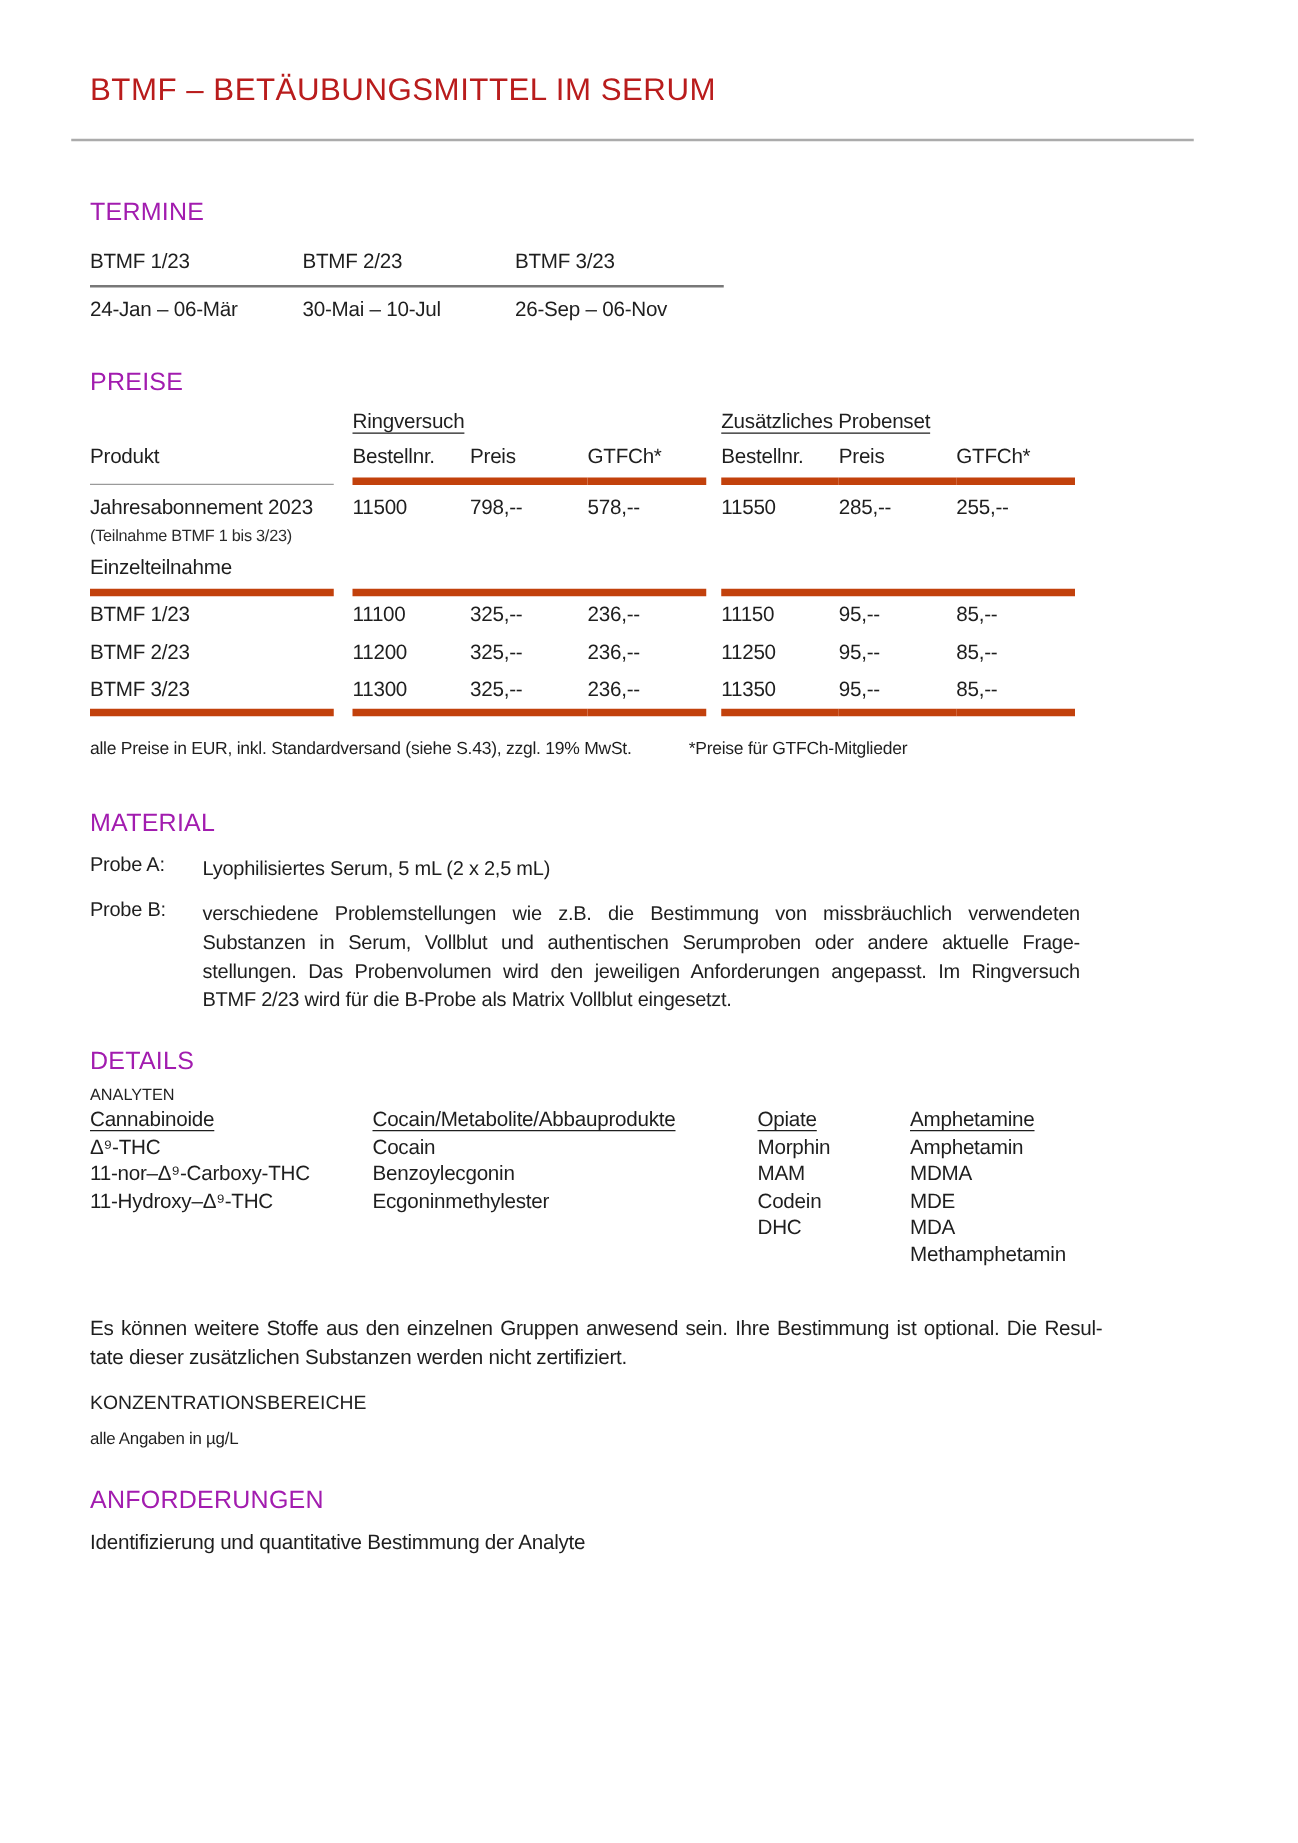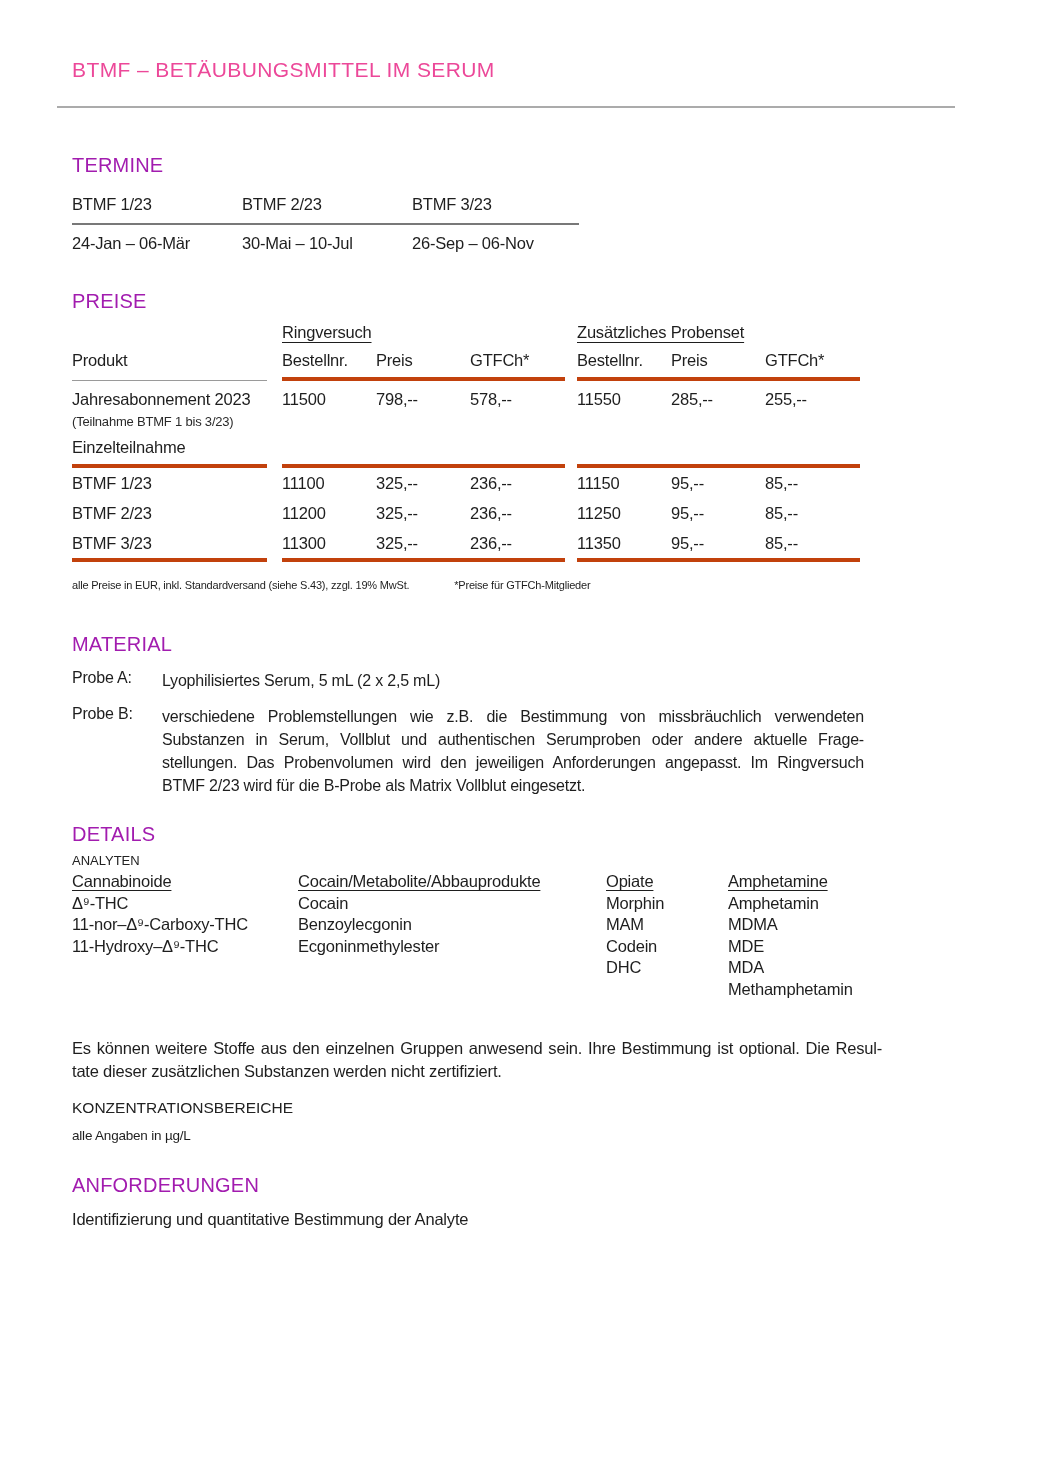--- a/index.html
+++ b/index.html
@@ -10,22 +10,22 @@
     font-family: "Liberation Sans", sans-serif;
     color: #1e1e1e;
     letter-spacing: -0.2px;
     overflow: hidden;
   }
   .page { position: relative; width: 1038px; height: 1474px; padding: 0 70px 0 72px; }
 
   
   .doc-title {
     margin: 58px 0 0 0;
-    font-size: 21px; font-weight: 400;
-    color: #ec4899; letter-spacing: 0.4px;
+    font-size: 25px; font-weight: 400;
+    color: #b91c1c; letter-spacing: 0.4px;
   }
   .title-rule { width: 898px; height: 2px; background: #ababab; margin: 24px 0 0 -15px; }
 
   
   .sec-head {
     margin: 0; font-size: 20px; font-weight: 400;
     color: #a21caf; letter-spacing: 0.2px;
   }
   .black-head { margin: 0; font-size: 15.5px; font-weight: 400; color: #222; letter-spacing: 0; }
 
@@ -44,27 +44,27 @@
     grid-template-columns: 195px 15px 94px 94px 95px 12px 94px 94px 95px;
     margin-top: 10px; font-size: 16.5px; width: 788px;
   }
   .pgrid .cell { text-align: left; }
   .pgrid .prod { text-align: left; }
   .span3 { grid-column: span 3; }
   .spanall { grid-column: 1 / -1; text-align: left; }
   .grp-head { padding-bottom: 5px; text-decoration: underline; text-underline-offset: 4px; }
   .colhead { padding: 4px 0 7px 0; }
   .bb-thin { border-bottom: 1.5px solid #9a9a9a; }
-  .bb { border-bottom: 4px solid #c2410c; }
+  .bb { border-bottom: 6px solid #c2410c; }
   .row-abo { padding: 9px 0 2px 0; }
   .row-note { font-size: 13px; padding: 3px 0 7px 0; color: #2a2a2a; }
   .row-einzel { padding: 2px 0 7px 0; }
   .row-data { padding: 6px 0 5px 0; }
 
-  .footnote { margin-top: 17px; font-size: 11px; }
+  .footnote { margin-top: 17px; font-size: 14px; }
   .footnote .fn-right { margin-left: 42px; }
 
   
   .sec-material { margin-top: 42px; }
   .probe-row { display: flex; margin-top: 13px; font-size: 16px; }
   .probe-label { width: 90px; flex: 0 0 90px; }
   .probe-text { width: 702px; line-height: 23px; }
   .justify { text-align: justify; }
 
   

